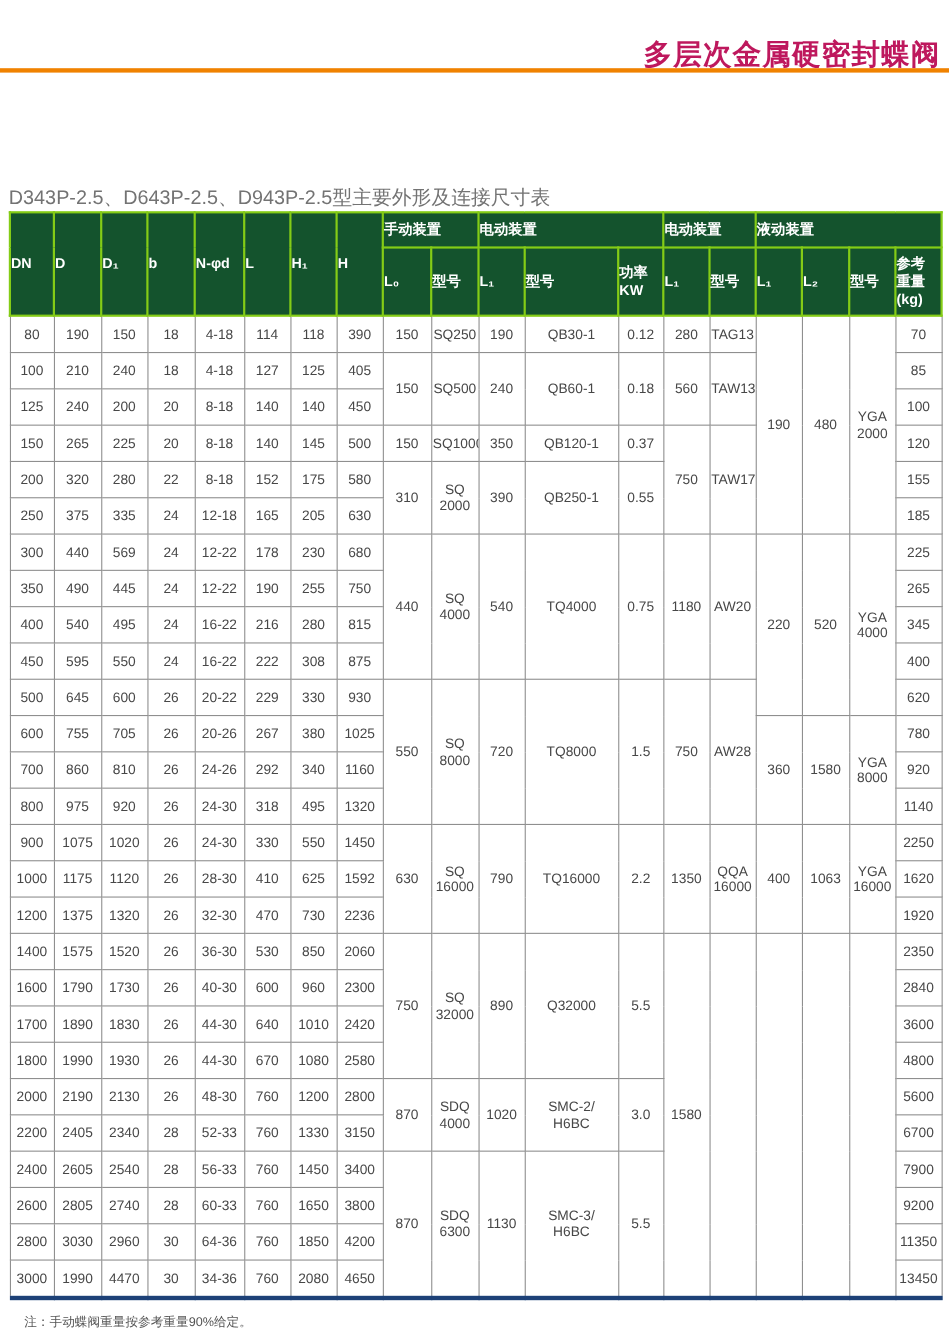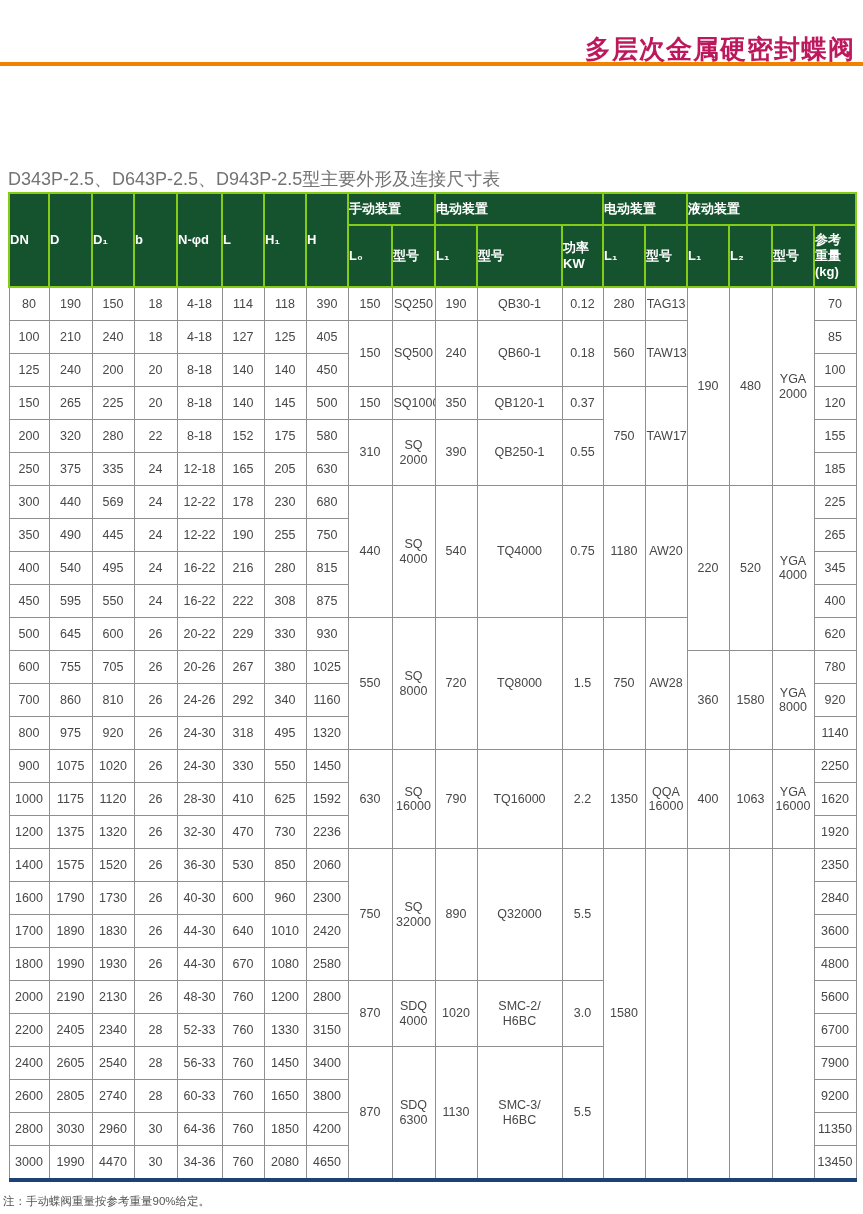--- a/index.html
+++ b/index.html
@@ -39,21 +39,21 @@
   thead tr.sub-row   { height:62px; }
   table.dims td {
     border:1px solid #8f8f8f;
     height:32px; padding:0 1px;
     text-align:center; vertical-align:middle;
     font-size:12.5px; color:#474747;
     white-space:pre-line; line-height:1.15;
     overflow:hidden;
   }
   .footnote {
-    position:absolute; top:1194px; left:3px;
+    position:absolute; top:1194px; left:22px;
     font-size:11.5px; color:#555555;
   }
 </style>
 </head>
 <body>
 
 <div class="page">
 
   <div class="page-title">多层次金属硬密封蝶阀</div>
   <div class="accent-rule"></div>

